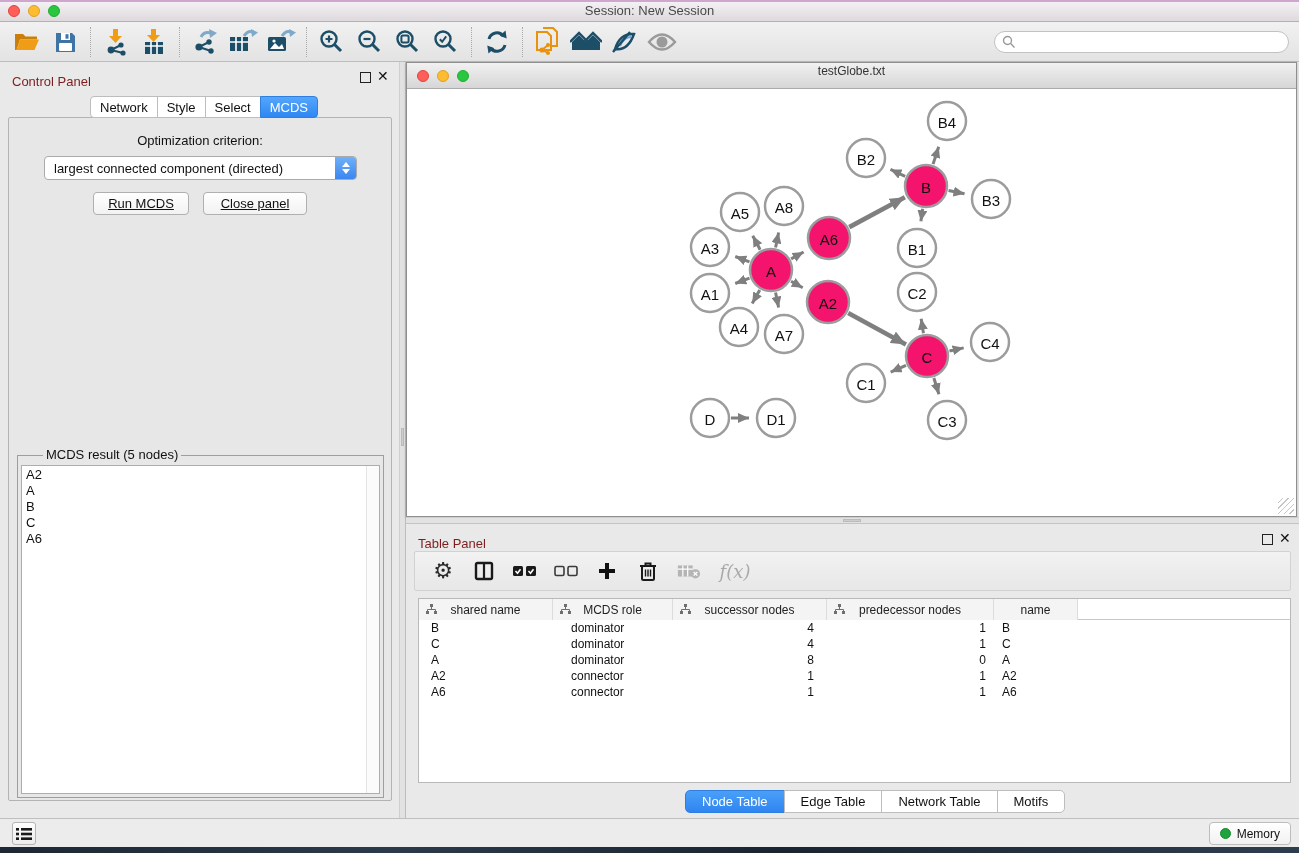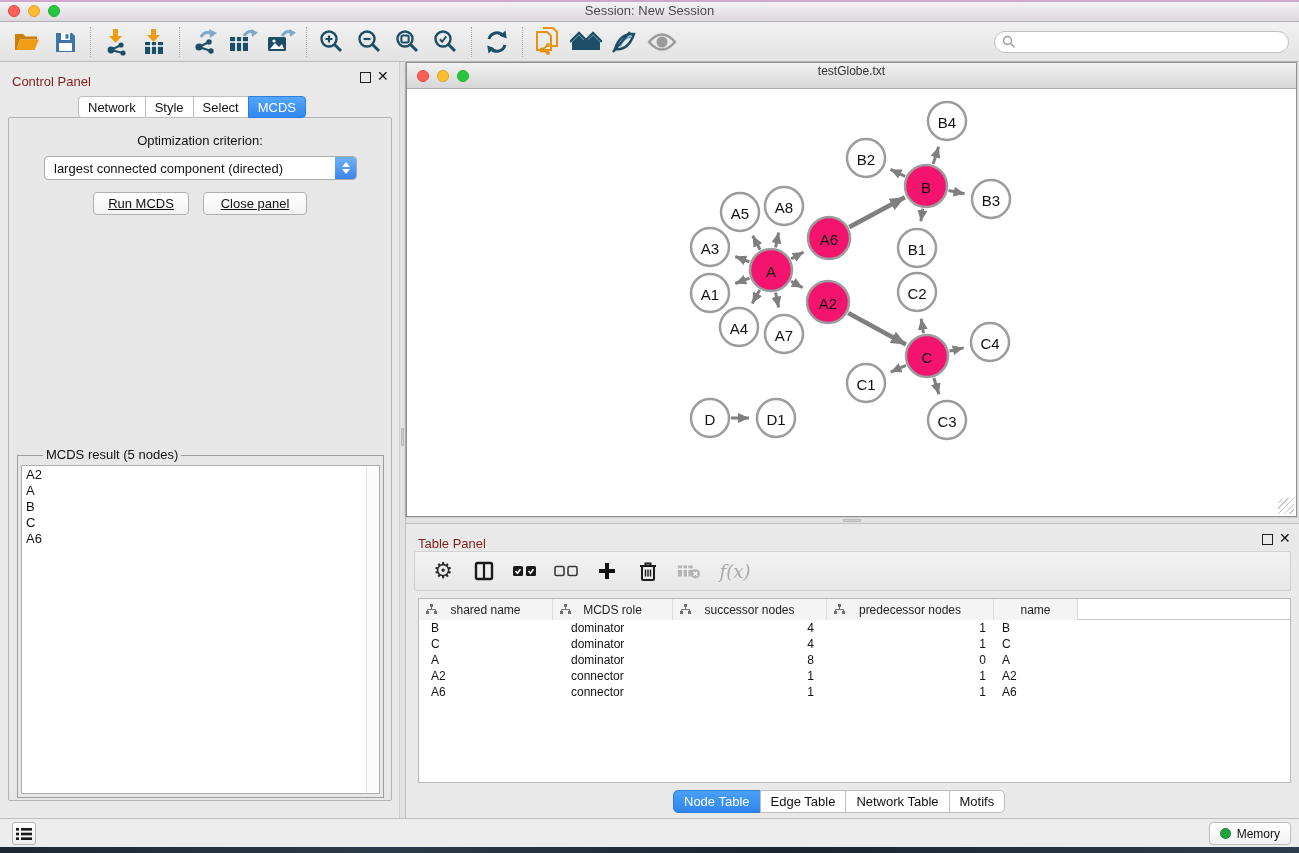--- a/index.html
+++ b/index.html
@@ -29,21 +29,21 @@
 
   
   .control-panel { position:absolute; left:0; top:62px; width:399px; height:756px; }
   .panel-header { position:relative; height:26px; }
   .panel-header .ptitle { position:absolute; left:12px; top:12px; font-size:13px; color:#7f1d1d; }
   .win-sq { position:absolute; top:10px; width:11px; height:11px; border:1.6px solid #222; }
   .win-x { position:absolute; top:6px; font-size:14px; font-weight:bold; color:#111; }
   .cp-tabs { position:absolute; left:78px; top:34px; display:flex; z-index:3; }
   .seg-tab { height:22px; padding:0 9px; background:#fff; border:1px solid #bdbdbd; margin-left:-1px;
     font-size:13px; color:#111; display:flex; align-items:center; }
-  .seg-tab:first-child { border-radius:4px 0 0 4px; margin-left:0; }
+  .seg-tab:first-child { border-radius:4px 0 0 4px; margin-left:12px; }
   .seg-tab:last-child { border-radius:0 4px 4px 0; }
   .seg-tab.sel { background:linear-gradient(#55a7fc,#2f87f2); border-color:#2f7fe0; color:#fff; }
   .cp-pane { position:absolute; left:8px; top:55px; width:384px; height:684px;
     background:#e7e7e7; border:1px solid #b3b3b3; border-radius:2px; }
   .opt-label { position:absolute; left:0; right:0; top:15px; text-align:center; font-size:13px; color:#111; }
   .dropdown { position:absolute; left:35px; top:38px; width:313px; height:24px; background:#fff;
     border:1px solid #ababab; border-radius:4px; display:flex; align-items:center; }
   .dropdown .dval { flex:1; font-size:13px; padding-left:9px; color:#111; white-space:nowrap; }
   .dropdown .stepper { width:21px; height:22px; border-radius:0 3px 3px 0;
     background:linear-gradient(#6fb1f9,#3b86ef); display:flex; flex-direction:column; align-items:center; justify-content:center; gap:2px; }
@@ -89,21 +89,21 @@
 
   .ntable { position:absolute; left:12px; top:74px; width:873px; height:185px; background:#fff; border:1px solid #b9b9b9; }
   .thead { display:flex; height:21px; border-bottom:1px solid #c9c9c9; background:#fff; }
   .th { position:relative; height:21px; background:#f4f4f4; border-right:1px solid #dcdcdc;
     display:flex; align-items:center; justify-content:center; font-size:12px; color:#222; }
   .th .tree-ic { position:absolute; left:7px; top:5px; }
   .tr { display:flex; height:16px; }
   .td { font-size:12px; color:#111; line-height:16px; white-space:nowrap; overflow:hidden; }
 
   .tp-tabs { position:absolute; left:267px; top:266px; display:flex; }
-  .tp-tabs .seg-tab { height:23px; padding:0 10px; font-size:13px; }
+  .tp-tabs .seg-tab { height:23px; padding:0 16px; font-size:13px; }
   .tp-tabs .seg-tab:first-child { border-radius:5px 0 0 5px; }
   .tp-tabs .seg-tab:last-child { border-radius:0 5px 5px 0; }
   .tp-tabs .seg-tab.sel { background:linear-gradient(#4aa0f7,#2f85f0); }
 
   
   .statusbar { position:absolute; left:0; top:818px; width:1299px; height:29px; background:#ececec; border-top:1px solid #bfbfbf;text-align:right; }
   .list-btn { position:absolute; left:12px; top:3px; width:24px; height:23px;
     background:linear-gradient(#fdfdfd,#ededed); border:1px solid #b5b5b5; border-radius:3px;
     display:flex; align-items:center; justify-content:center; }
   .mem-btn { position:absolute; right:8px; top:3px; height:23px; padding:0 10px;

